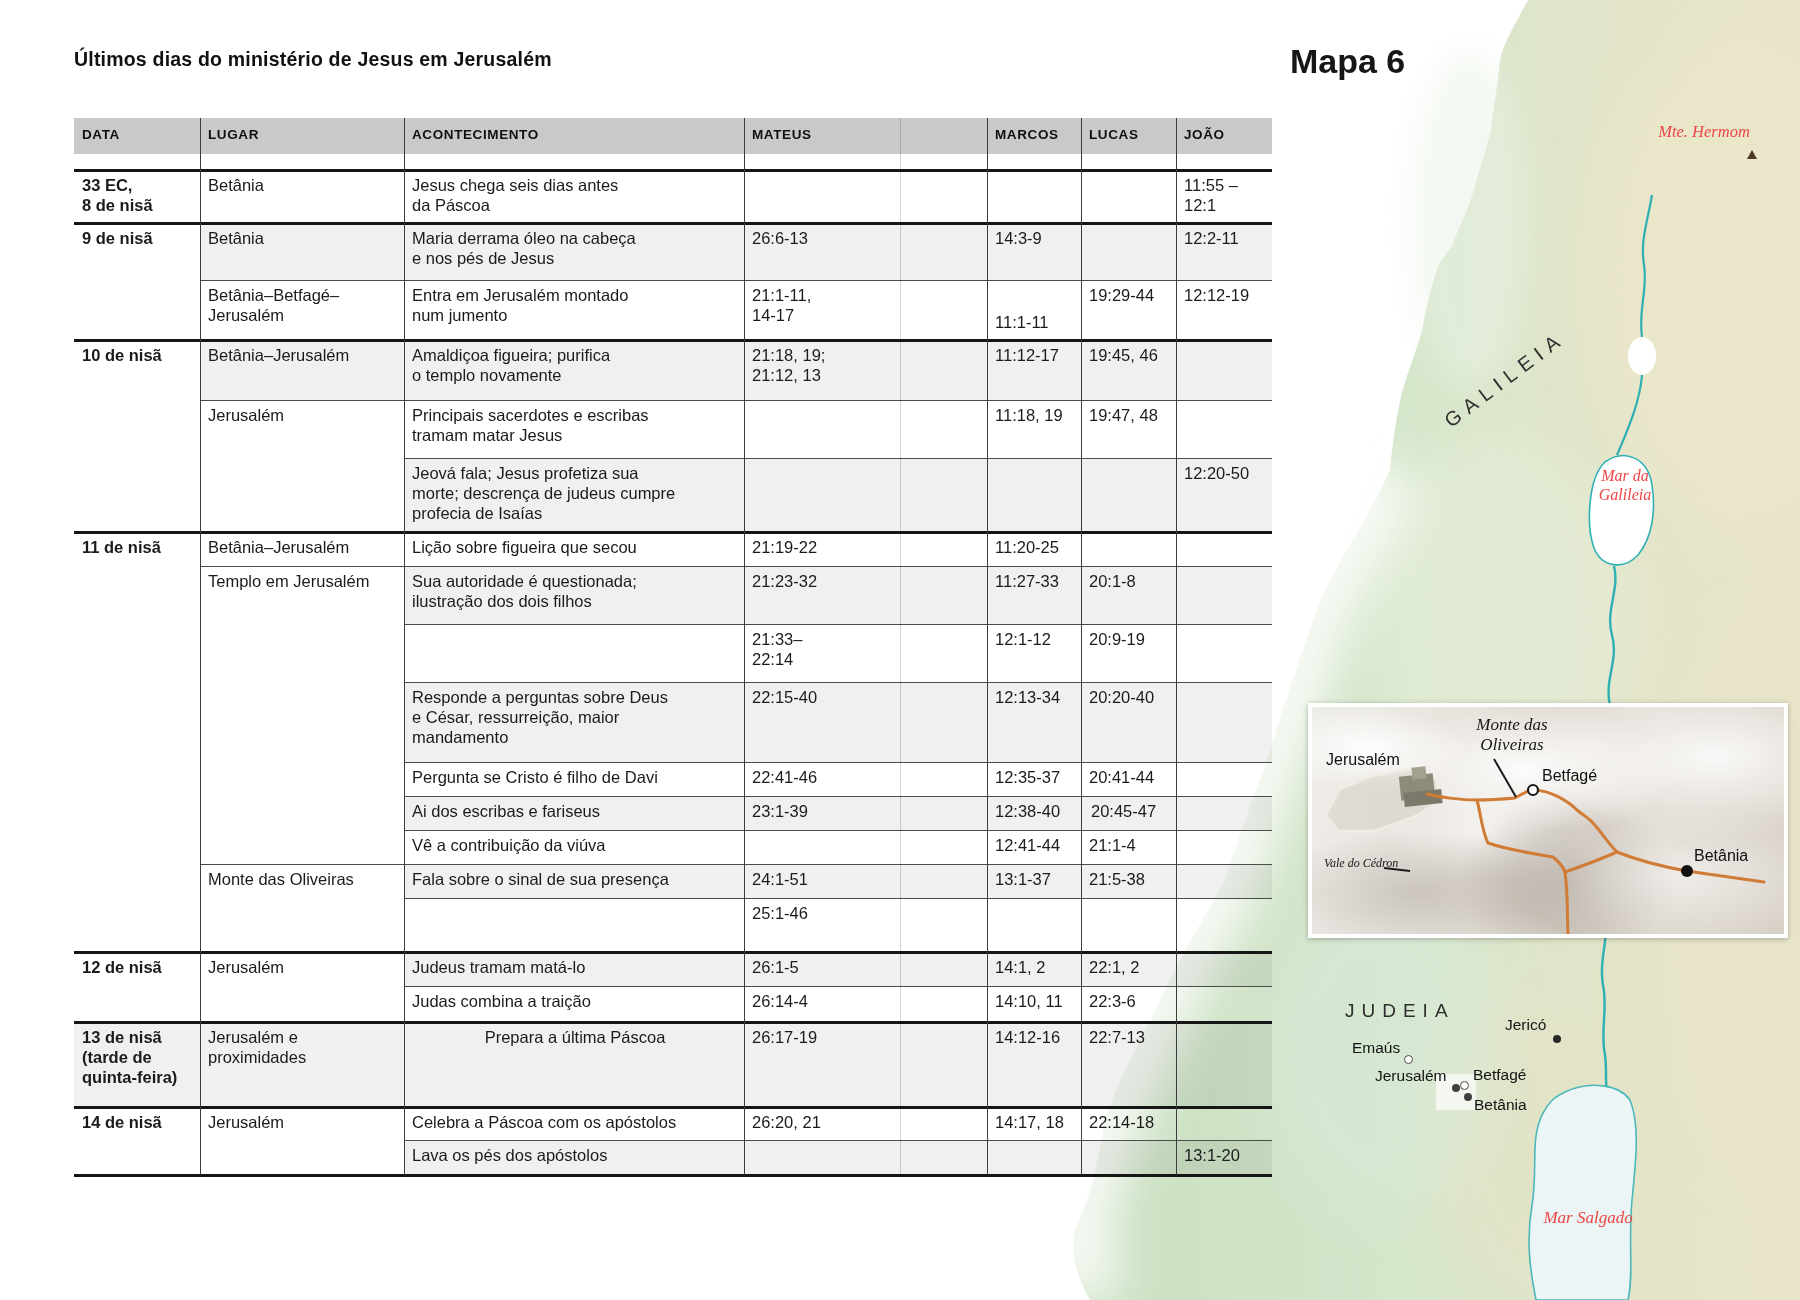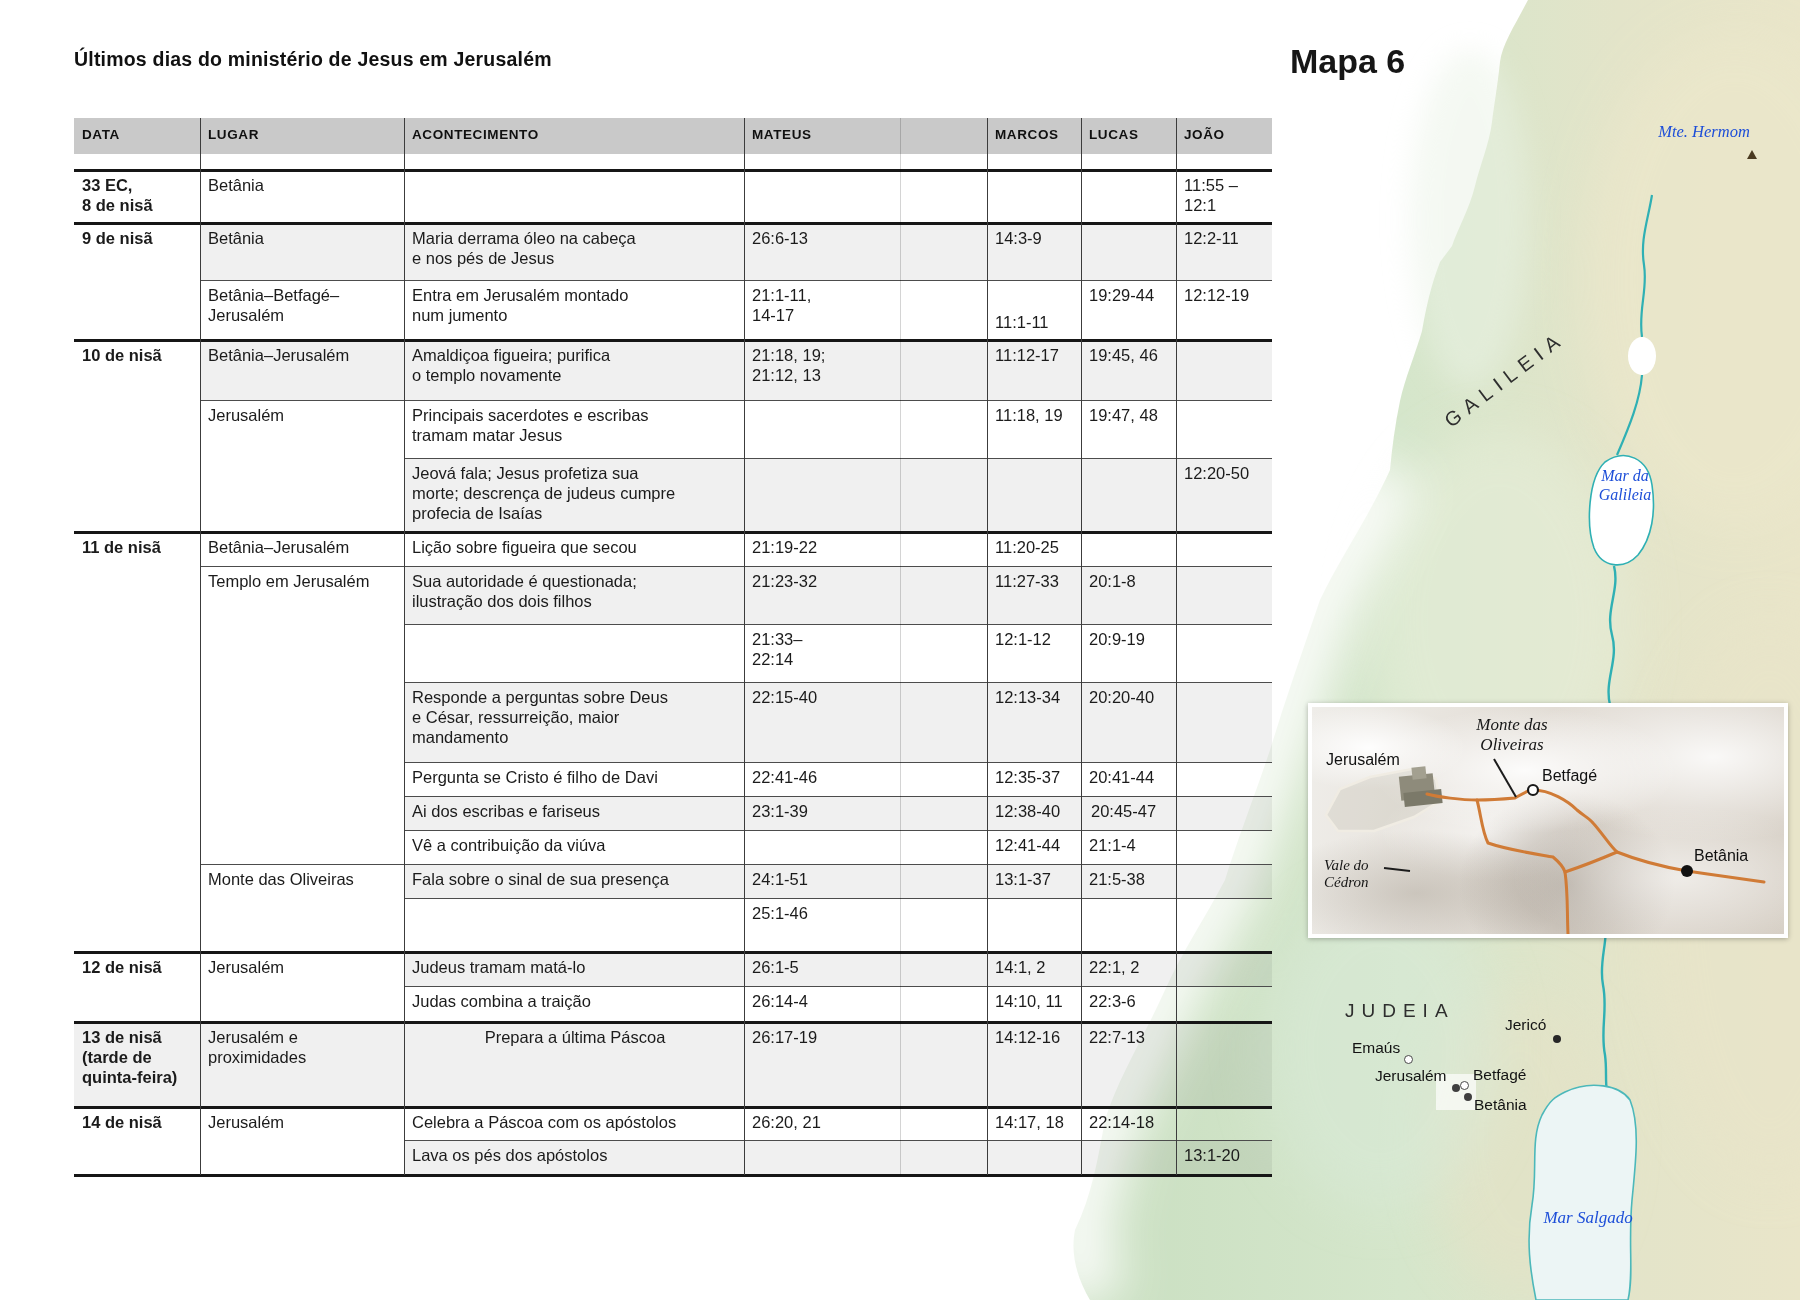--- a/index.html
+++ b/index.html
@@ -10,42 +10,42 @@
   #doc-title{position:absolute;left:74px;top:48px;font-size:19.5px;font-weight:bold;color:#111;letter-spacing:.2px;}
   #tbl{position:absolute;left:74px;top:118px;width:1198px;height:1057px;}
   .hdr-band{position:absolute;left:0;top:0;width:1198px;height:36px;background:#c9c9c9;}
   .hdr-cell{position:absolute;top:9px;font-size:13.5px;font-weight:bold;letter-spacing:.6px;color:#101010;}
   .cell{position:absolute;white-space:pre-line;font-size:16.5px;line-height:20px;color:#1b1b1b;}
   .cell.b{font-weight:bold;}
   .hline,.vline,.shade{position:absolute;}
   
   #map{position:absolute;left:1000px;top:0;width:800px;height:1300px;}
   #map-title{position:absolute;left:290px;top:42px;font-size:34px;font-weight:600;color:#161616;}
-  .ser-it{font-family:"Liberation Serif","DejaVu Serif",serif;font-style:italic;color:#1d4ed8;}
+  .ser-it{font-family:"Liberation Serif","DejaVu Serif",serif;font-style:italic;color:#ef4444;}
   .city{font-size:15.5px;color:#131313;}
   .region{font-size:20px;letter-spacing:7px;color:#2e2e2e;}
   .dot{position:absolute;border-radius:50%;background:#3f3f3f;}
   .ring{position:absolute;border-radius:50%;background:#fff;border:1.6px solid #4a4a4a;}
   #peak-triangle{position:absolute;width:0;height:0;border-left:5px solid transparent;
       border-right:5px solid transparent;border-bottom:9px solid #4a3a20;}
   
   #inset{position:absolute;left:308px;top:703px;width:472px;height:227px;border:4px solid #fff;
      box-shadow:0 1px 5px rgba(0,0,0,.28);
      background:
        radial-gradient(140px 60px at 12% 18%,rgba(255,255,255,.95),transparent 70%),
        radial-gradient(220px 90px at 45% 28%,rgba(255,255,255,.9),transparent 70%),
        radial-gradient(280px 120px at 85% 22%,rgba(255,255,255,.85),transparent 70%),
        radial-gradient(240px 100px at 78% 75%,rgba(255,255,255,.55),transparent 70%),
        radial-gradient(150px 130px at 54% 78%,rgba(138,128,116,.5),transparent 72%),
        radial-gradient(220px 90px at 22% 82%,rgba(168,160,148,.45),transparent 70%),
        radial-gradient(160px 70px at 38% 55%,rgba(255,255,255,.6),transparent 70%),
        linear-gradient(100deg,#efede9,#e0dad2 55%,#d6cfc5);}
   .inset-city{position:absolute;font-size:16px;color:#101010;}
   .inset-ser{position:absolute;font-family:"Liberation Serif","DejaVu Serif",serif;
-     font-style:italic;font-size:15px;line-height:1.15;color:#161616;}
+     font-style:italic;font-size:12px;line-height:1.15;color:#161616;}
 </style>
 </head>
 <body>
 
 <div id="page">
 
   <div id="map">
     <svg width="800" height="1300" viewBox="0 0 800 1300">
       <defs>
         <linearGradient id="landGrad" x1="0" y1="0" x2="1" y2="0">
@@ -148,20 +148,22 @@
       <div class="hdr-cell" style="left: 134px;">LUGAR</div>
       <div class="hdr-cell" style="left: 338px;">ACONTECIMENTO</div>
       <div class="hdr-cell" style="left: 678px;">MATEUS</div>
       <div class="hdr-cell" style="left: 921px;">MARCOS</div>
       <div class="hdr-cell" style="left: 1015px;">LUCAS</div>
       <div class="hdr-cell" style="left: 1110px;">JOÃO</div>
       <div class="hline" style="left: 0px; top: 50.5px; width: 1198px; height: 3px; background: rgb(22, 22, 22);"></div>
       <div class="cell b" style="left: 8px; top: 57px; width: 112px;">33 EC,
 8 de nisã</div>
       <div class="cell" style="left: 134px; top: 57px; width: 190px;">Betânia</div>
+      <div class="cell" style="left: 338px; top: 57px; width: 326px;">Jesus chega seis dias antes
+da Páscoa</div>
       <div class="cell" style="left: 1110px; top: 57px; width: 82px;">11:55 –
 12:1</div>
       <div class="shade" style="left: 126px; top: 105px; width: 1072px; height: 57px; background: rgba(0, 0, 0, 0.06);"></div>
       <div class="hline" style="left: 0px; top: 103.5px; width: 1198px; height: 3px; background: rgb(22, 22, 22);"></div>
       <div class="cell b" style="left: 8px; top: 110px; width: 112px;">9 de nisã</div>
       <div class="cell" style="left: 134px; top: 110px; width: 190px;">Betânia</div>
       <div class="cell" style="left: 338px; top: 110px; width: 326px;">Maria derrama óleo na cabeça
 e nos pés de Jesus</div>
       <div class="cell" style="left: 678px; top: 110px; width: 229px;">26:6-13</div>
       <div class="cell" style="left: 921px; top: 110px; width: 80px;">14:3-9</div>

